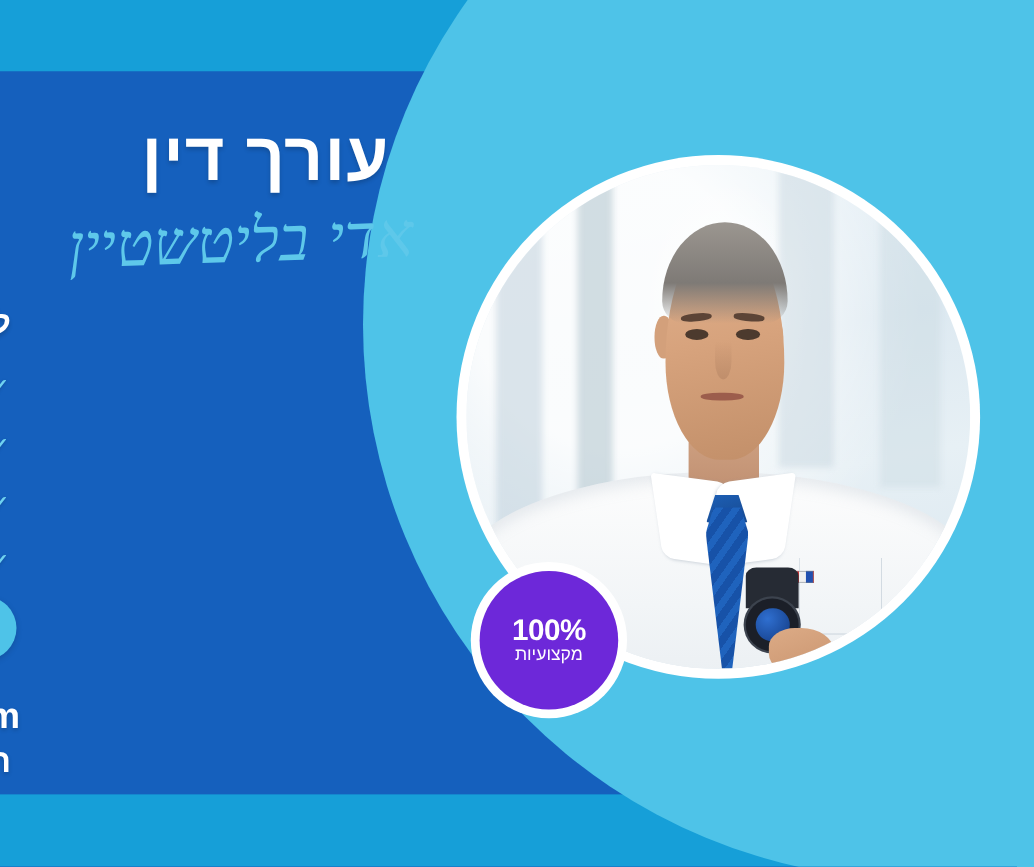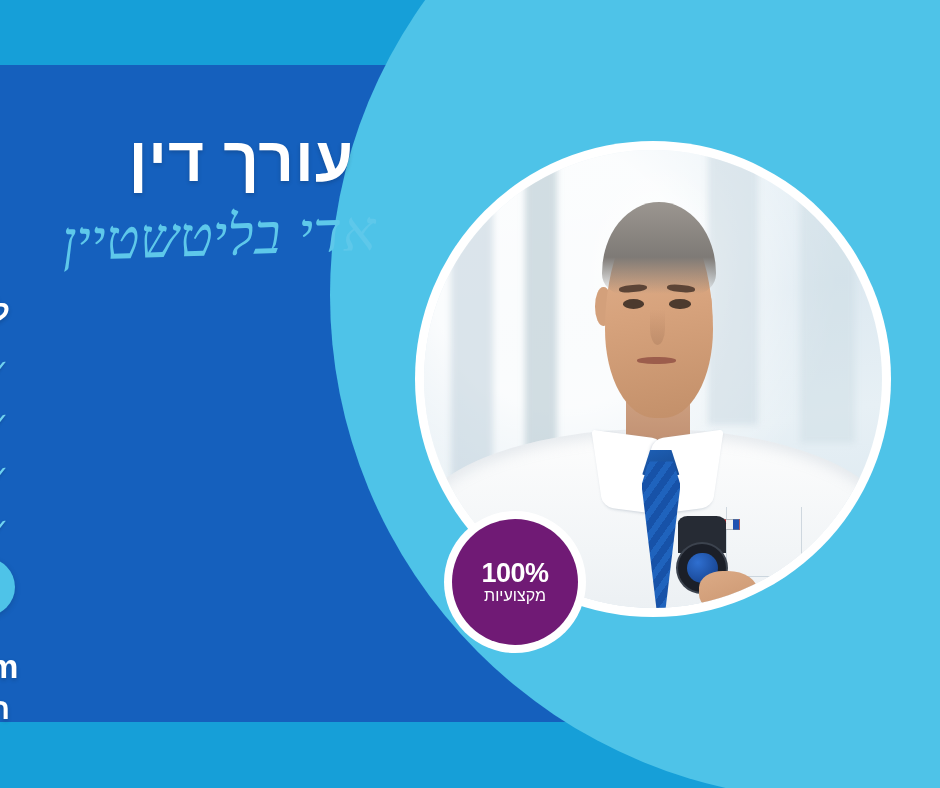--- a/index.html
+++ b/index.html
@@ -141,31 +141,31 @@
     position:absolute;left:66%;top:78%;width:16%;height:15%;
     border:1px solid rgba(175,190,202,.55);border-top:none;border-radius:0 0 3px 3px;
   }
   .flag-pin{
     position:absolute;left:64.4%;top:80.6%;width:4.2%;height:1.9%;
     background:linear-gradient(90deg,#e03030 0 34%,#f0f0f0 34% 66%,#2050b0 66% 100%);
     border:1px solid rgba(120,130,140,.5);
   }
   
   .badge{
-    position:absolute;left:452px;top:519px;width:126px;height:126px;
-    border-radius:50%;background:#701a75;
+    position:absolute;left:436px;top:519px;width:126px;height:126px;
+    border-radius:50%;background:#6d28d9;
     box-shadow:0 0 0 8px #ffffff;
     display:flex;flex-direction:column;align-items:center;justify-content:center;
     z-index:8;color:#ffffff;
   }
   .badge-pct{font-size:27px;font-weight:bold;line-height:1.05;letter-spacing:-.5px;}
   .badge-word{font-size:16px;line-height:1.15;direction:rtl;}
   
   .content{
-    position:absolute;left:0;top:16px;width:940px;height:691px;
+    position:absolute;left:0;top:0;width:940px;height:691px;
     z-index:9;direction:rtl;text-align:right;
   }
   .headline{
     position:absolute;right:586px;top:113px;width:auto;
     color:#ffffff;font-size:62px;font-weight:bold;line-height:1;
     letter-spacing:1px;white-space:nowrap;
     text-shadow:0 2px 4px rgba(0,0,0,.18);
   }
   .name{
     position:absolute;right:564px;top:192px;

